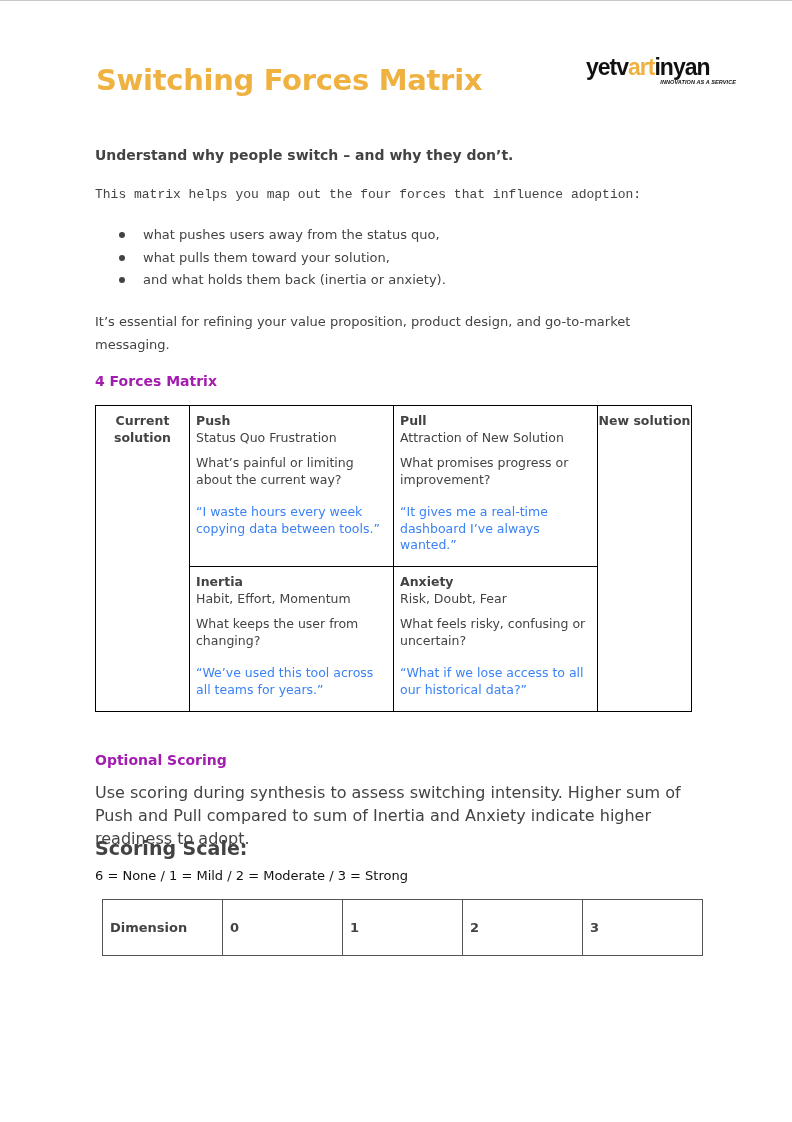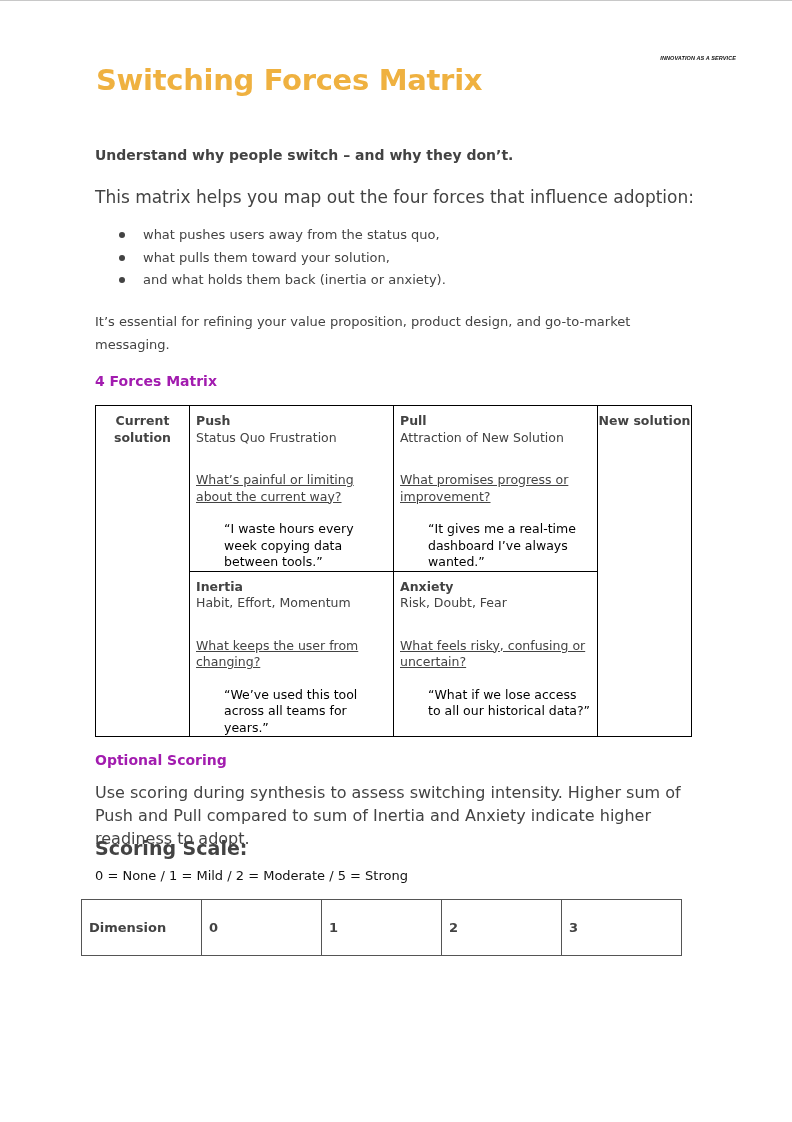--- a/index.html
+++ b/index.html
@@ -9,56 +9,57 @@
 
     .title { position: absolute; left: 96px; top: 63px; font-size: 29px; font-weight: bold; color: #efb140; letter-spacing: -0.3px; white-space: nowrap; }
 
     .logo { position: absolute; left: 586px; top: 55px; width: 156px; }
     .logo-word { font-family: "Liberation Sans", sans-serif; font-weight: bold; font-size: 23px; letter-spacing: -1px; color: #111; line-height: 24px; white-space: nowrap; }
     .logo-word .accent { color: #efb140; }
     .logo-tag { font-family: "Liberation Sans", sans-serif; font-size: 5.5px; font-weight: bold; font-style: italic; color: #111; text-align: right; padding-right: 6px; letter-spacing: 0.1px; margin-top: 0px; }
 
     .subtitle { position: absolute; left: 95px; top: 147px; font-size: 14px; font-weight: bold; color: #434343; white-space: nowrap; }
 
-    .intro { position: absolute; left: 95px; top: 187px; font-size: 17px; color: #434343; white-space: nowrap; }
+    .intro { position: absolute; left: 95px; top: 187px; font-size: 13px; color: #434343; white-space: nowrap; font-family: Liberation Mono, monospace; }
 
     .bullets { position: absolute; left: 119px; top: 226px; list-style: none; }
     .bullets li { font-size: 13px; color: #434343; height: 22.5px; line-height: 18px; position: relative; padding-left: 24px; white-space: nowrap; }
     .bullets li .dot { position: absolute; left: 0; top: 6px; width: 6px; height: 6px; border-radius: 50%; background: #434343; }
 
     .essential { position: absolute; left: 95px; top: 310px; width: 580px; font-size: 13px; line-height: 23px; color: #434343; }
 
     .h2 { position: absolute; left: 95px; font-size: 14px; font-weight: bold; color: #a21caf; white-space: nowrap; }
     .h2.matrix { top: 373px; }
     .h2.scoring { top: 752px; }
 
     .matrix-table { position: absolute; left: 95px; top: 405px; width: 597px; height: 307px; border-collapse: collapse; padding-left: 26px; }
     .matrix-table td { border: 1px solid #000; vertical-align: top; font-size: 12.5px; line-height: 16.5px; color: #434343; }
     .col-side { width: 94px; text-align: center; font-weight: bold; padding-top: 7px; }
     .cell { padding: 7px 6px 0 6px; }
     .cell .force-name { font-weight: bold; display: block; }
     .cell .force-sub { display: block; }
-    .cell .force-q { display: block; margin-top: 26px; text-decoration: underline; }
-    .cell .force-quote { display: block; margin-top: 16px; color: #000000; margin-left: 28px; }
+    .cell .force-q { display: block; margin-top: 9px; }
+    .cell .force-quote { display: block; margin-top: 16px; color: #3b82f6; }
 
     .scoring-text { position: absolute; left: 95px; top: 781px; width: 600px; font-size: 16px; line-height: 23px; color: #434343; }
     .scale-label { position: absolute; left: 95px; top: 837px; font-size: 19px; font-weight: bold; color: #434343; white-space: nowrap; }
     .scale-values { position: absolute; left: 95px; top: 868px; font-size: 13px; color: #111; white-space: nowrap; }
 
-    .score-table { position: absolute; left: 81px; top: 899px; width: 601px; height: 57px; border-collapse: collapse; }
+    .score-table { position: absolute; left: 102px; top: 899px; width: 601px; height: 57px; border-collapse: collapse; }
     .score-table td { border: 1px solid #555; font-size: 13px; font-weight: bold; color: #434343; padding-left: 7px; vertical-align: middle; width: 120px; }
   </style>
 </head>
 <body>
 
 <div class="top-rule"></div>
 
 <h1 class="title">Switching Forces Matrix</h1>
 
 <div class="logo">
+  <div class="logo-word"><span>yetv</span><span class="accent">art</span><span>inyan</span></div>
   <div class="logo-tag">INNOVATION AS A SERVICE</div>
 </div>
 
 <div class="subtitle">Understand why people switch – and why they don’t.</div>
 
 <p class="intro">This matrix helps you map out the four forces that influence adoption:</p>
 
 <ul class="bullets">
   <li><span class="dot"></span><span>what pushes users away from the status quo,</span></li>
   <li><span class="dot"></span><span>what pulls them toward your solution,</span></li>
@@ -107,21 +108,21 @@
   </tr>
 </tbody>
   </table>
 
 <h2 class="h2 scoring">Optional Scoring</h2>
 
 <p class="scoring-text">Use scoring during synthesis to assess switching intensity. Higher sum of Push and Pull compared to sum of Inertia and Anxiety indicate higher readiness to adopt.</p>
 
 <div class="scale-label">Scoring Scale:</div>
 
-<div class="scale-values">0 = None / 1 = Mild / 2 = Moderate / 5 = Strong</div>
+<div class="scale-values">6 = None / 1 = Mild / 2 = Moderate / 3 = Strong</div>
 
 <table class="score-table">
   <tbody>
       <tr>
     <td>Dimension</td>
     <td>0</td>
     <td>1</td>
     <td>2</td>
     <td>3</td>
   </tr>

